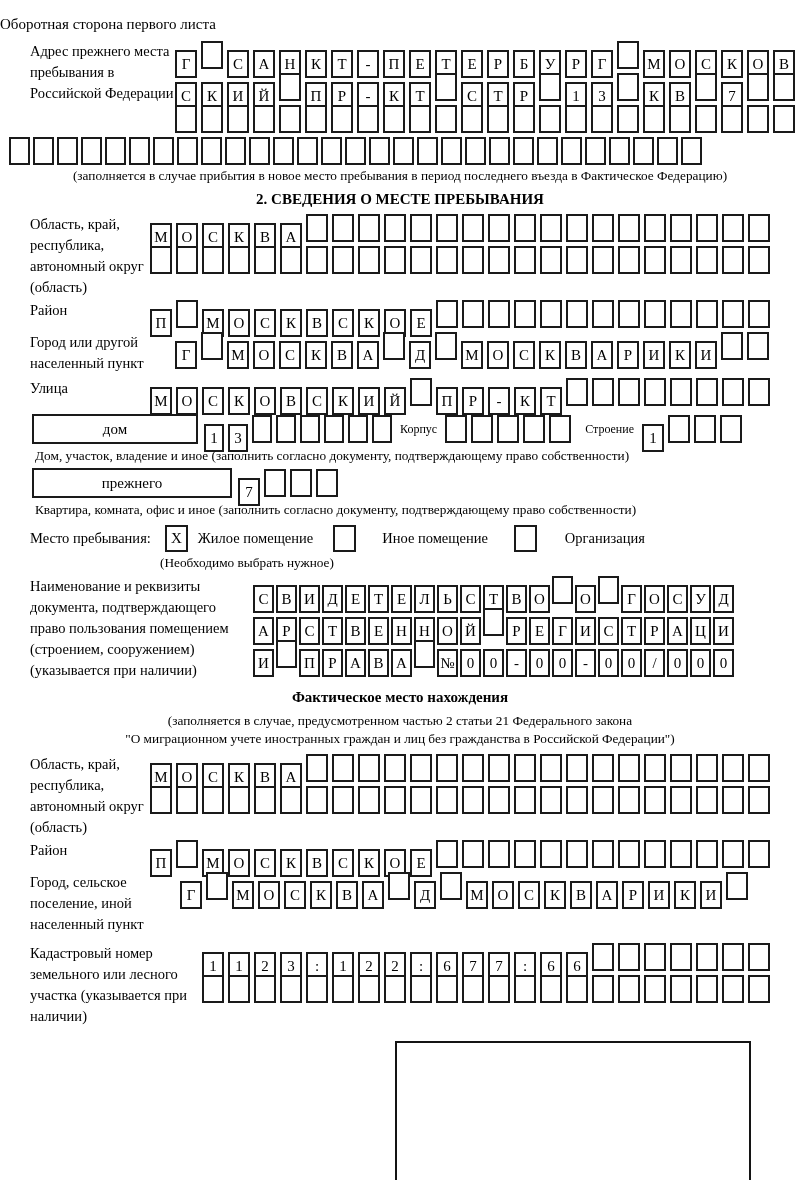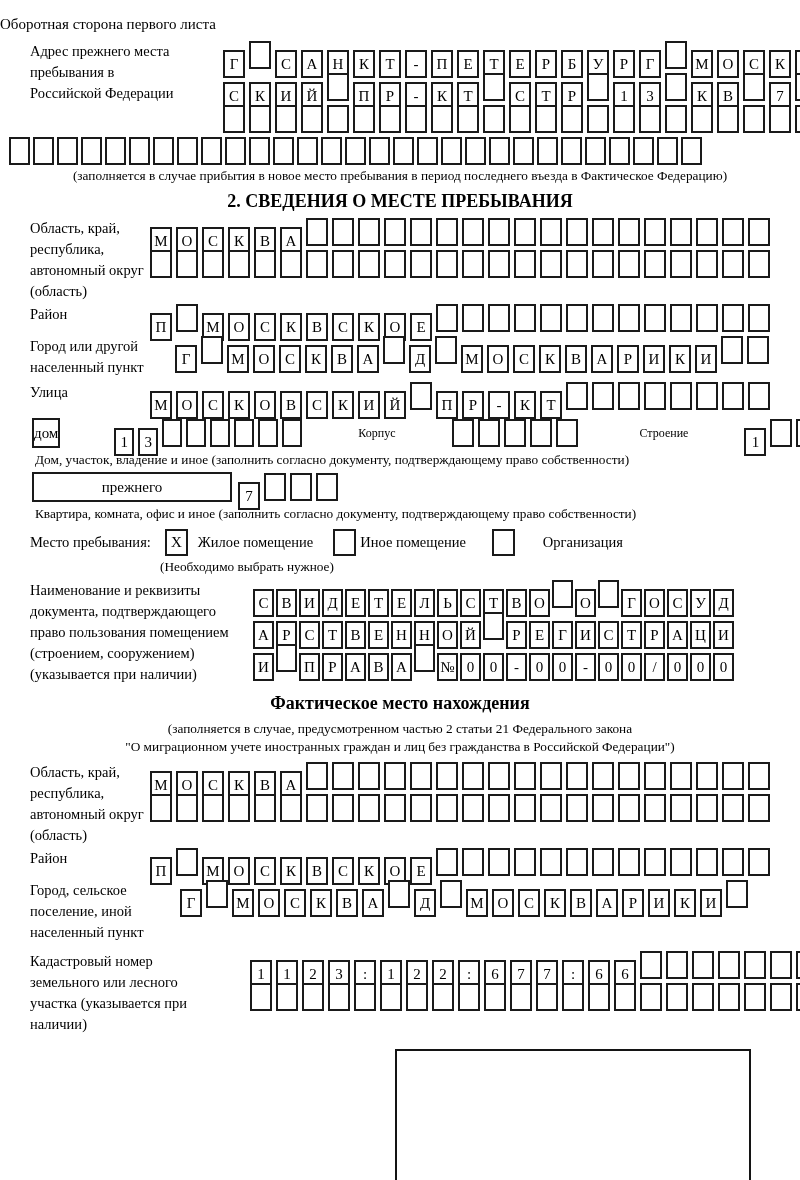--- a/index.html
+++ b/index.html
@@ -19,36 +19,36 @@
   .boxrow{white-space:nowrap;height:28px;}
   .rows .boxrow{margin-bottom:4px;}
   .cb{display:inline-block;box-sizing:border-box;width:22px;height:28px;border:2px solid #1a1a1a;
       margin-right:4px;text-align:center;font-size:15px;line-height:24px;background:#fff;}
   .full .cb{width:21px;margin-right:3px;}
   .doc .cb{width:21px;margin-right:2px;}
   .mini .cb{width:20px;}
 
   .caption{font-size:13.3px;line-height:1.35;}
   .center{text-align:center;}
-  .sec-title{margin:6px 0 6px 0;text-align:center;font-size:18px;font-weight:bold;}
+  .sec-title{margin:6px 0 6px 0;text-align:center;font-size:15px;font-weight:bold;}
 
   .wb{display:inline-block;box-sizing:border-box;border:2px solid #1a1a1a;height:30px;
       text-align:center;line-height:26px;font-size:15px;background:#fff;}
   .wb-dom{width:166px;}
   .wb-kv{width:200px;}
 
   .inline-lbl{font-size:12px;line-height:28px;}
 
   .chk{display:inline-block;box-sizing:border-box;width:23px;height:27px;border:2px solid #1a1a1a;
        text-align:center;line-height:23px;font-size:15px;background:#fff;}
   .mesto{display:flex;align-items:center;margin:6px 0 0 30px;}
 
   .stamp{box-sizing:border-box;width:356px;height:174px;border:2px solid #141414;margin:14px 0 6px 395px;}
 
-  .mt2{margin-top:2px;} .mt3{margin-top:3px;} .mt4{margin-top:4px;} .mt6{margin-top:6px;} .mt8{margin-top:8px;gap:48px;}
+  .mt2{margin-top:2px;} .mt3{margin-top:3px;} .mt4{margin-top:4px;} .mt6{margin-top:6px;} .mt8{margin-top:8px;}
   .ml30{margin-left:30px;} .ml9{margin-left:9px;} .ml32{margin-left:32px;} .ml35{margin-left:35px;}
 </style>
 </head>
 <body>
 
 <div class="sheet">
 
   <div class="back-note">Оборотная сторона первого листа</div>
 
   <div class="flexrow ml30 mt8">
@@ -101,21 +101,21 @@
     <span class="wb wb-kv">прежнего</span>
     <span class="boxrow" style="margin-left:6px;"><span class="cb">7</span><span class="cb"></span><span class="cb"></span><span class="cb"></span></span>
   </div>
   <div class="caption ml35 mt3">Квартира, комната, офис и иное (заполнить согласно документу, подтверждающему право собственности)</div>
 
   <div class="mesto">
     <span class="lbl">Место пребывания:</span>
     <span class="chk" style="margin-left:14px;">X</span>
     <span class="lbl" style="margin-left:10px;">Жилое помещение</span>
     <span class="chk" style="margin-left:20px;"></span>
-    <span class="lbl" style="margin-left:4px;">Иное помещение</span>
+    <span class="lbl" style="margin-left:26px;">Иное помещение</span>
     <span class="chk" style="margin-left:26px;"></span>
     <span class="lbl" style="margin-left:28px;">Организация</span>
   </div>
   <div class="caption mt2" style="margin-left:160px;">(Необходимо выбрать нужное)</div>
 
   <div class="flexrow ml30 mt4">
     <div class="lbl w223">Наименование и реквизиты документа, подтверждающего право пользования помещением (строением, сооружением) (указывается при наличии)</div>
     <div class="rows">
       <div class="boxrow doc"><span class="cb">С</span><span class="cb">В</span><span class="cb">И</span><span class="cb">Д</span><span class="cb">Е</span><span class="cb">Т</span><span class="cb">Е</span><span class="cb">Л</span><span class="cb">Ь</span><span class="cb">С</span><span class="cb">Т</span><span class="cb">В</span><span class="cb">О</span><span class="cb"></span><span class="cb">О</span><span class="cb"></span><span class="cb">Г</span><span class="cb">О</span><span class="cb">С</span><span class="cb">У</span><span class="cb">Д</span></div>
       <div class="boxrow doc"><span class="cb">А</span><span class="cb">Р</span><span class="cb">С</span><span class="cb">Т</span><span class="cb">В</span><span class="cb">Е</span><span class="cb">Н</span><span class="cb">Н</span><span class="cb">О</span><span class="cb">Й</span><span class="cb"></span><span class="cb">Р</span><span class="cb">Е</span><span class="cb">Г</span><span class="cb">И</span><span class="cb">С</span><span class="cb">Т</span><span class="cb">Р</span><span class="cb">А</span><span class="cb">Ц</span><span class="cb">И</span></div>

